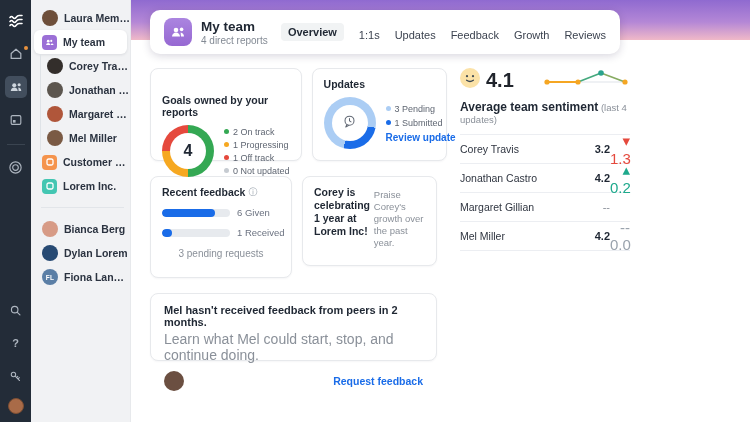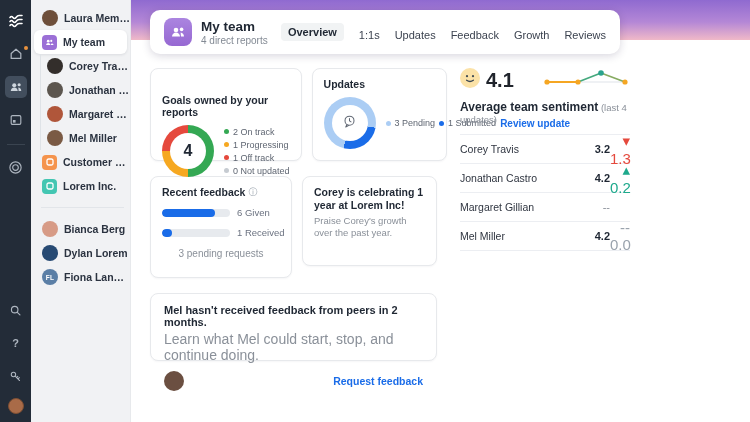--- a/index.html
+++ b/index.html
@@ -52,33 +52,33 @@
   .goals-card { width:164px; height:93px; padding:25px 11px; }
   .updates-card { width:135px; height:93px; padding:9px 11px; }
   .donut-wrap { display:flex; align-items:center; gap:10px; margin-top:7px; }
   .donut { width:52px; height:52px; border-radius:50%; position:relative; flex-shrink:0; }
   .donut-hole { position:absolute; inset:8px; background:#fff; border-radius:50%; display:flex; align-items:center; justify-content:center; }
   .donut-total { font-size:16px; font-weight:700; color:#1f2733; }
   .legend { display:flex; flex-direction:column; gap:3px; }
   .legend-item { display:flex; align-items:center; gap:4px; font-size:9px; color:#5f6672; white-space:nowrap; }
   .legend-dot { width:5px; height:5px; border-radius:50%; flex-shrink:0; }
   .card-link { font-size:10px; font-weight:700; color:#1a6ce8; cursor:pointer; white-space:nowrap; }
-  .updates-legend-col { display:flex; flex-direction:row; gap:4px; }
+  .updates-legend-col { display:flex; flex-direction:column; gap:4px; }
   .updates-legend-col .card-link { }
 
   .feedback-card { width:142px; height:102px; padding:9px 11px; }
   .fb-title { display:flex; align-items:center; gap:3px; }
   .info-icon { font-size:9px; color:#9aa3ad; line-height:1; }
   .bar-row { display:flex; align-items:center; gap:7px; margin-top:9px; }
   .bar-track { width:68px; height:8px; background:#e7eaee; border-radius:4px; overflow:hidden; flex-shrink:0; }
   .bar-fill { height:100%; background:#1a6ce8; border-radius:4px; }
   .bar-label { font-size:9.5px; color:#6b7280; white-space:nowrap; }
   .fb-footer { text-align:center; font-size:10px; color:#8a9099; margin-top:10px; }
 
-  .praise-card { width:135px; height:90px; padding:9px 11px; display:flex; flex-direction:column; }
+  .praise-card { width:135px; height:90px; padding:9px 11px; display:flex; }
   .praise-title { font-size:10.5px; font-weight:700; color:#1f2733; line-height:13px; }
   .praise-body { font-size:9.5px; color:#8a9099; line-height:12px; margin-top:3px; }
   .praise-footer { margin-top:auto; display:flex; align-items:center; }
   .avatar-sm { width:20px; height:20px; border-radius:50%; position:relative; flex-shrink:0; }
   .badge { position:absolute; right:-4px; bottom:-3px; width:10px; height:10px; border-radius:50%; background:#fff;
     border:1px solid #e5493d; color:#e5493d; font-size:6.5px; font-weight:700; display:flex; align-items:center; justify-content:center; }
   .praise-footer .card-link { margin-left:auto; }
 
   .alert-card { width:287px; height:68px; padding:10px 13px; }
   .alert-title { font-size:11px; font-weight:700; color:#1f2733; }

